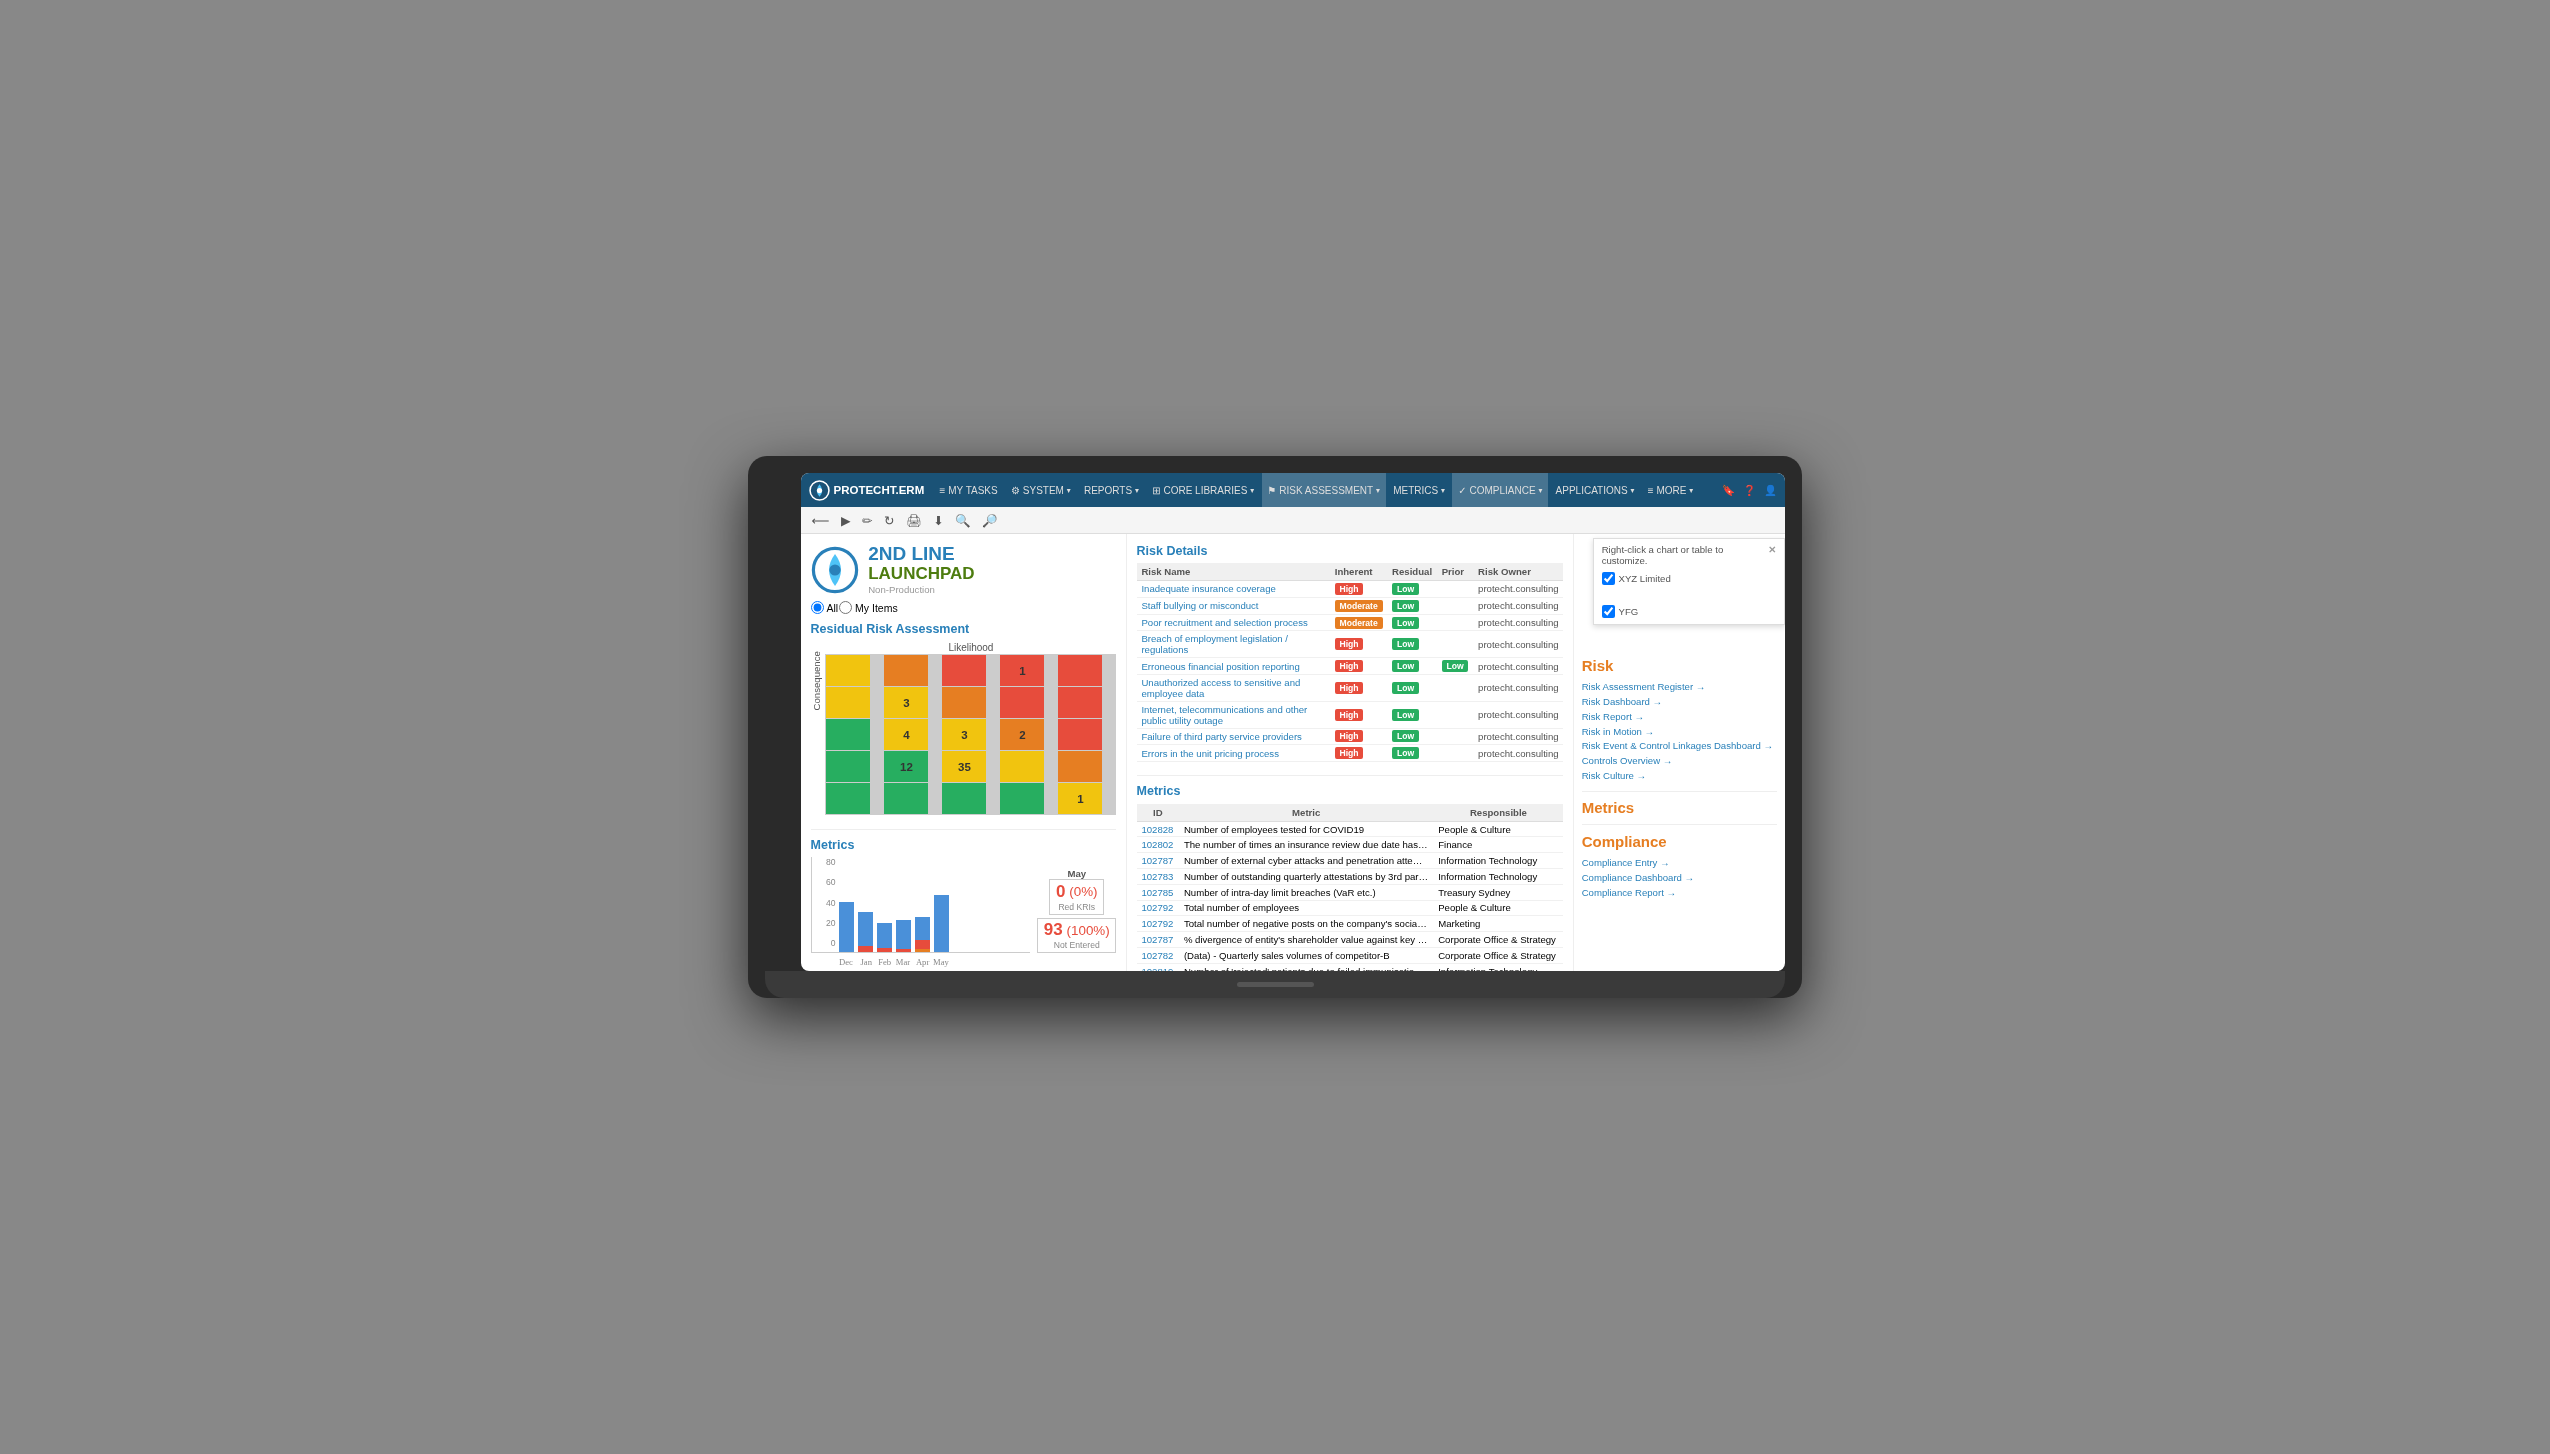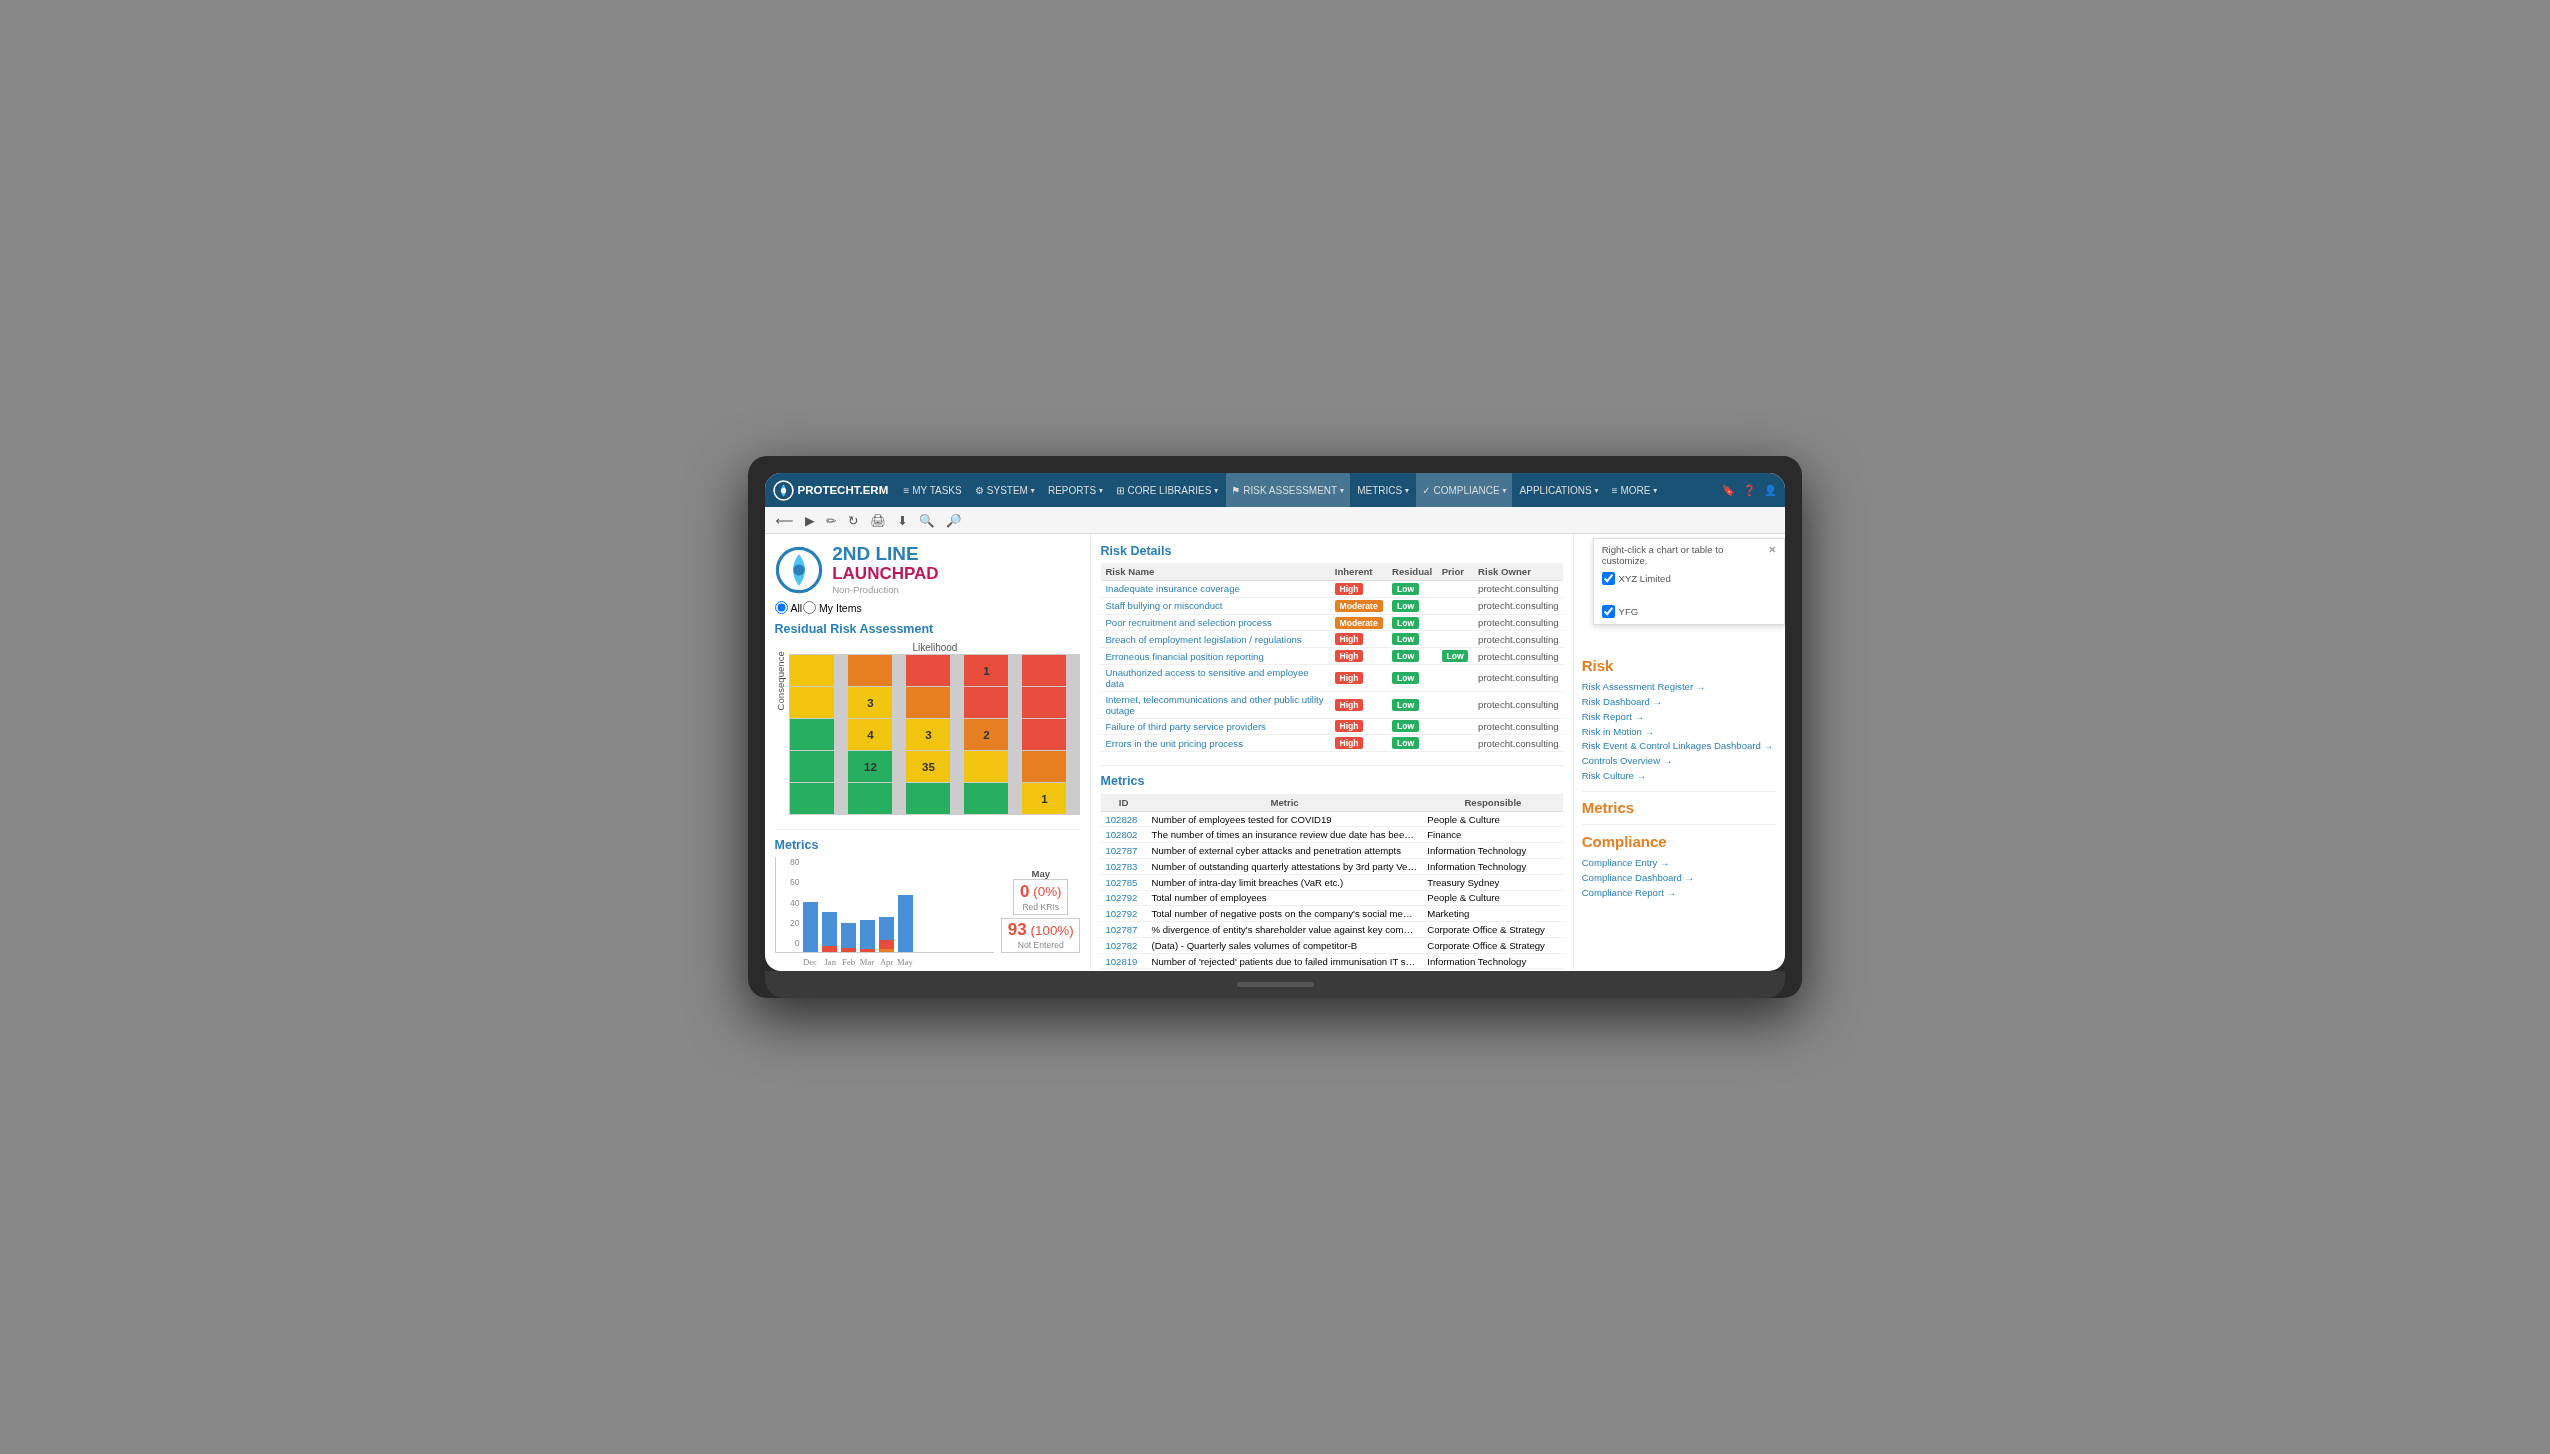--- a/index.html
+++ b/index.html
@@ -14,23 +14,24 @@
     }
     .laptop-outer {
       width: 1054px;
       background: #2a2a2a;
       border-radius: 19px;
       padding: 17px 17px 0 17px;
       box-shadow: 0 19px 57px rgba(0,0,0,0.7);
     }
     .laptop-screen {
       background: #fff;
-      border-radius: 16px;
+      border-radius: 8px;
       overflow: hidden;
       position: relative;
+      margin-left: 36px;
     }
     .laptop-base {
       height: 27px;
       background: #3a3a3a;
       border-radius: 0 0 19px 19px;
       display: flex;
       justify-content: center;
       align-items: center;
     }
     .laptop-notch {
@@ -122,21 +123,21 @@
       width: 48px;
       height: 48px;
     }
     .brand-title {
       color: #2980b9;
       font-size: 19px;
       font-weight: bold;
       line-height: 1.1;
     }
     .brand-subtitle {
-      color: #be185d;
+      color: #4d7c0f;
       font-size: 17px;
       font-weight: bold;
     }
     .brand-env {
       color: #999;
       font-size: 9.6px;
     }
 
     .filter-row {
       display: flex;

